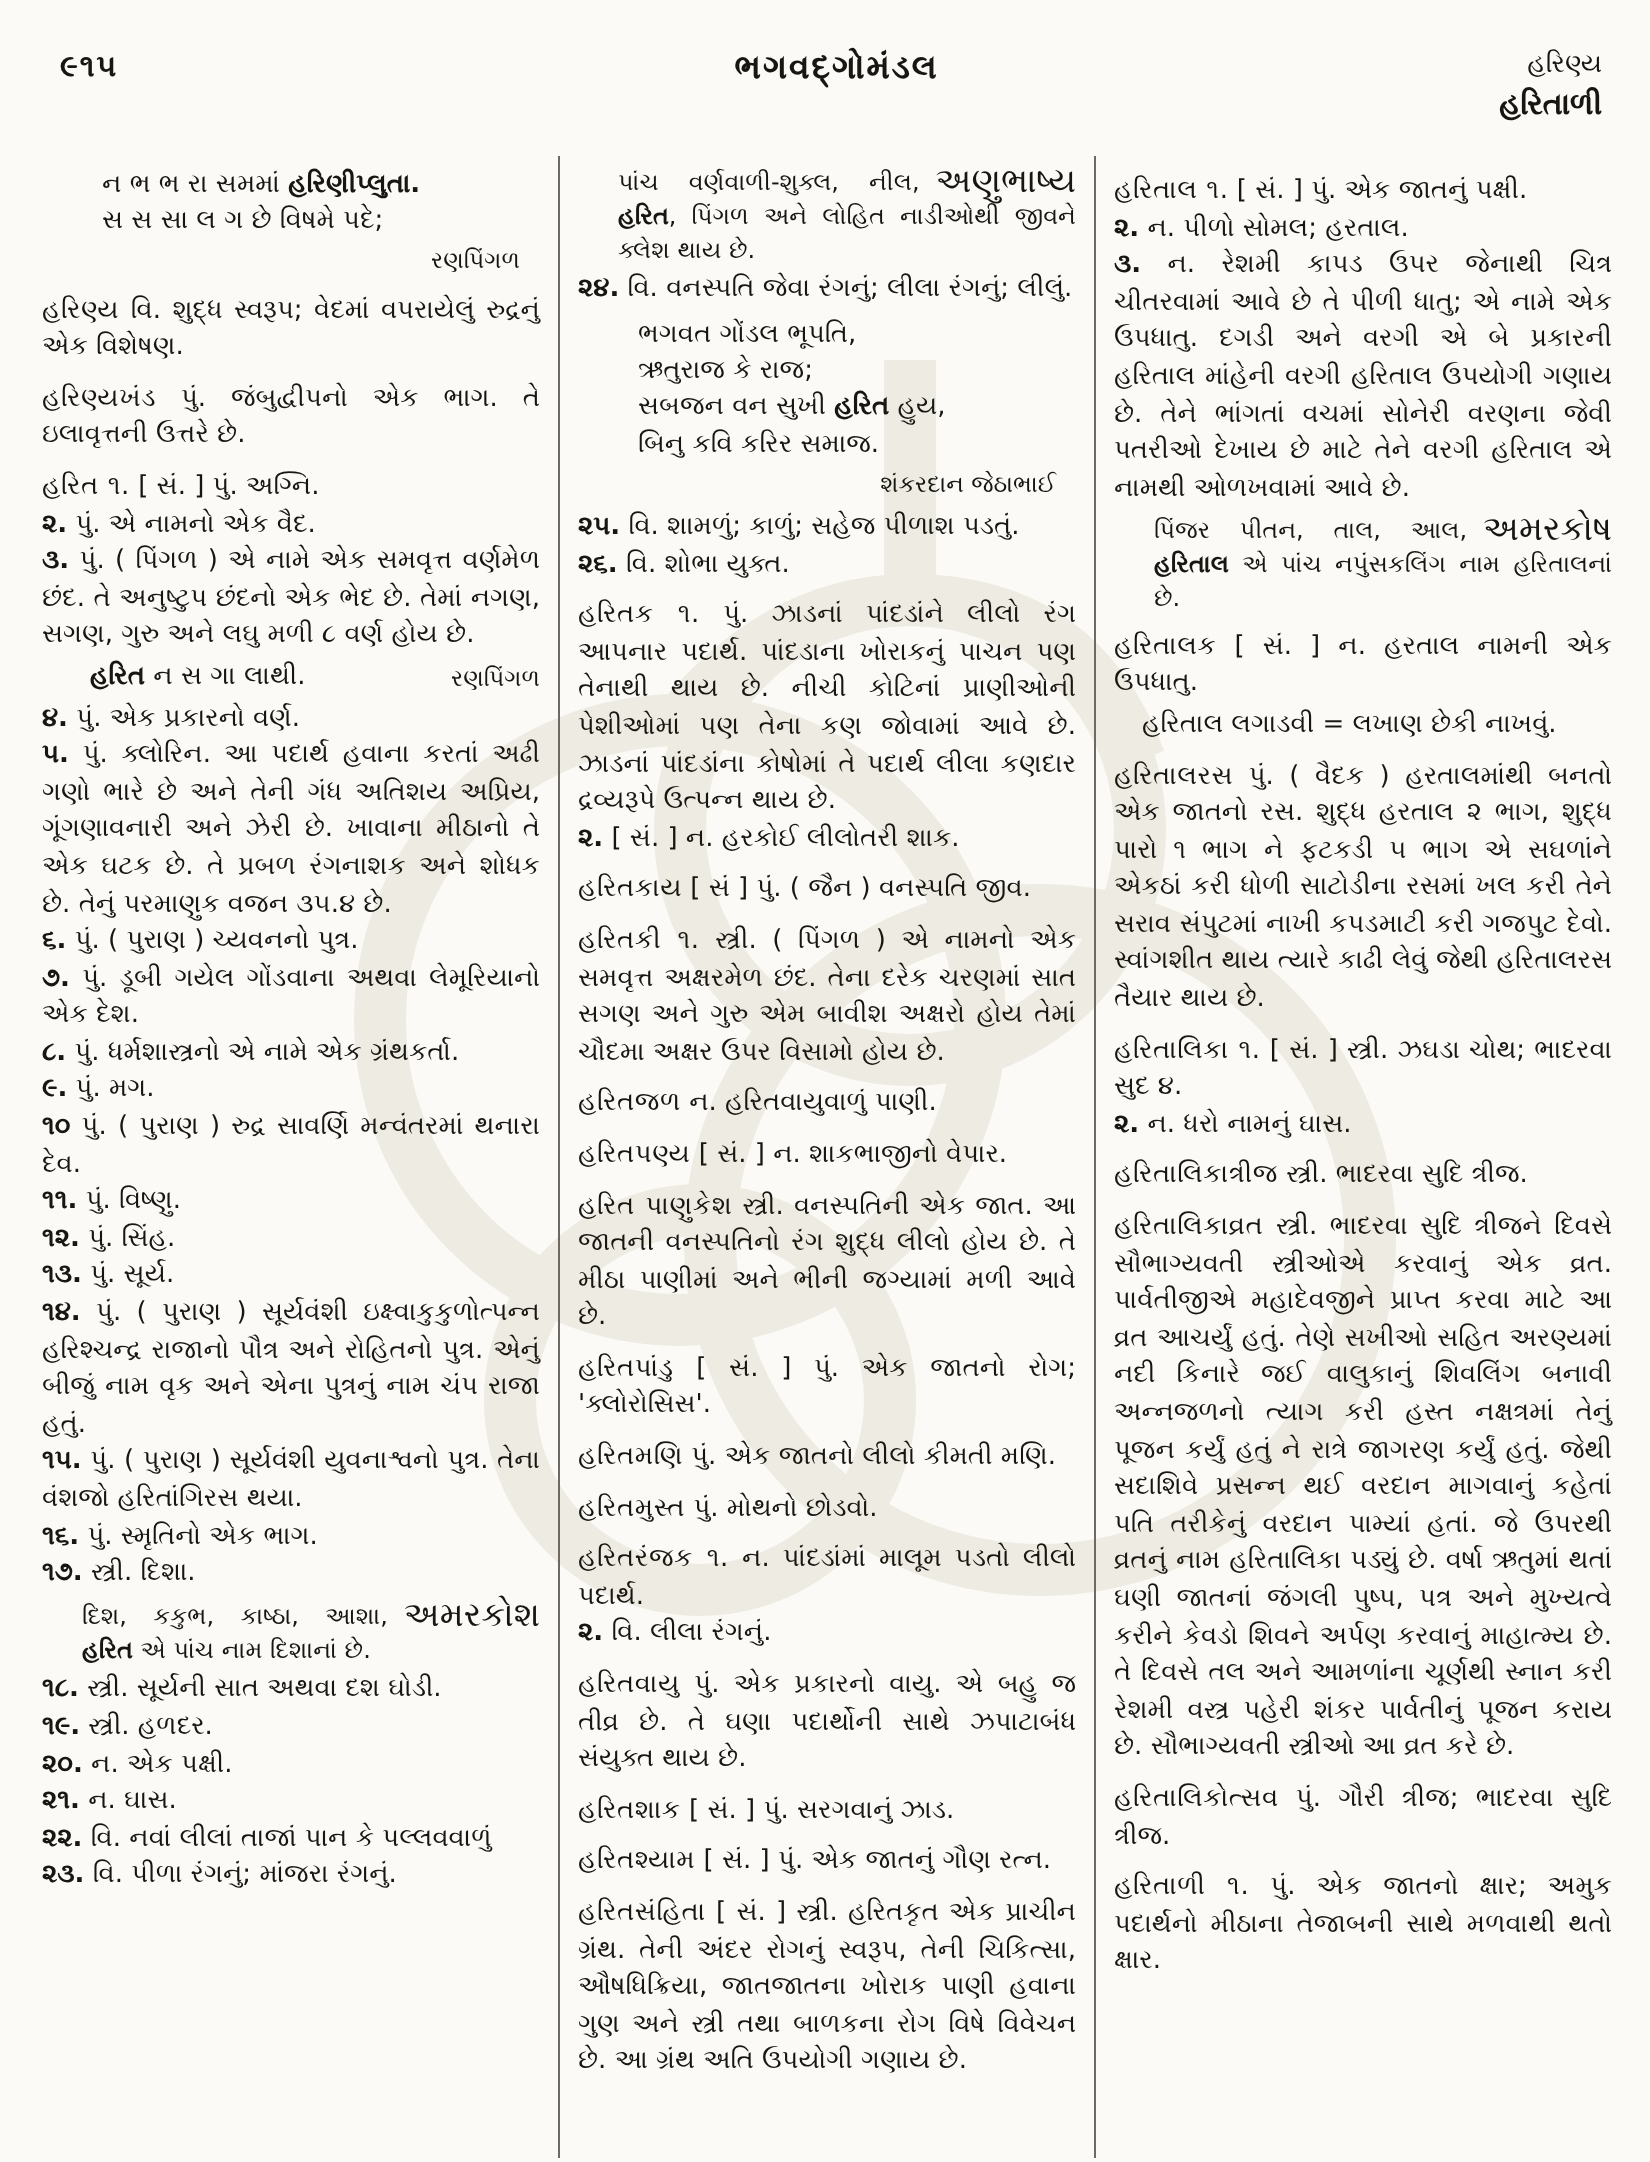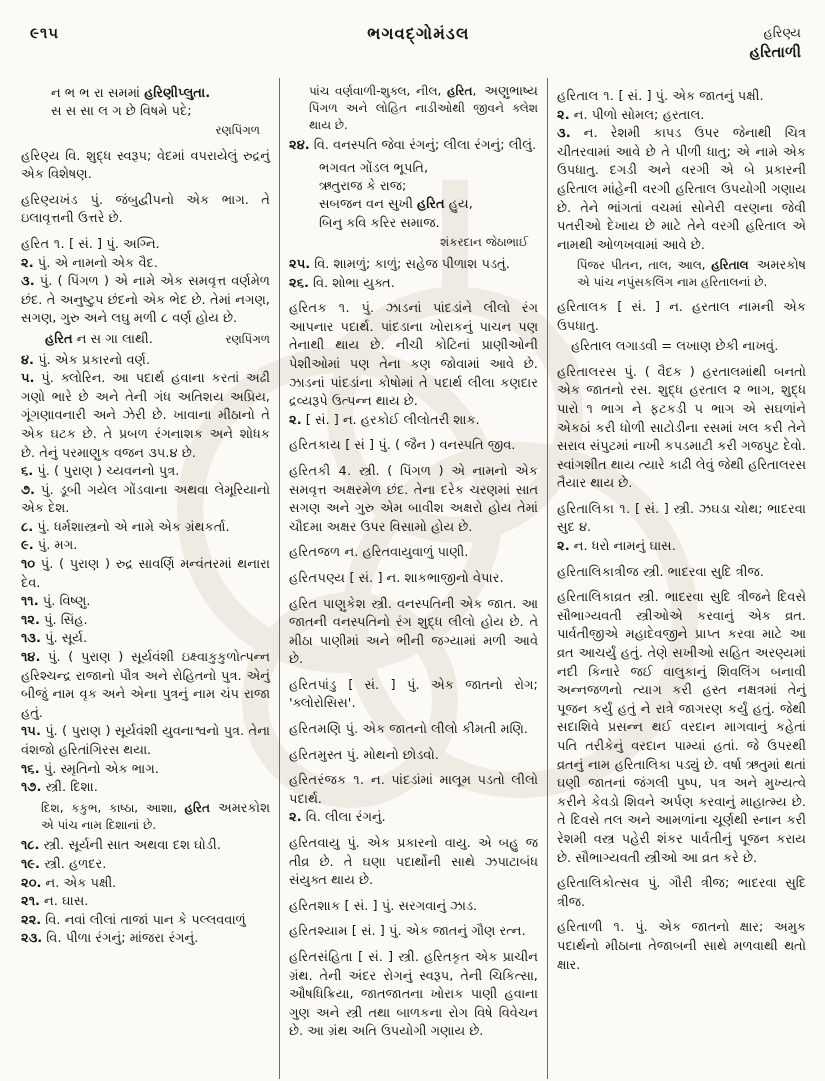--- a/index.html
+++ b/index.html
@@ -31,21 +31,21 @@
   }
   .col + .col{border-left:1.4px solid #6e6a63;}
   .blk{margin:0;}
   .entry{margin-top:7px;}
   .hw{font-weight:normal;letter-spacing:.3px;}
   .sense{margin-top:0;}
   .sense > b{font-weight:bold;}
   .verse{margin:4px 0 4px 30px;text-align:left;line-height:18.2px;}
   .verse .attr{display:block;text-align:right;margin:1px 10px 0 0;font-size:11.8px;}
   .quote{margin:3px 0 3px 20px;font-size:12px;line-height:16.8px;text-align:justify;}
-  .quote .attr{float:right;font-size:13px;padding-left:8px;}
+  .quote .attr{float:right;font-size:17px;padding-left:8px;}
   .cite{margin:2px 0 2px 24px;display:flex;justify-content:space-between;align-items:flex-start;}
   .cite .attr{font-size:11.8px;}
   .idiom{margin:2px 0 2px 14px;}
 </style>
 </head>
 <body>
 
 <div class="page">
 
   <svg class="wm" width="825" height="1081" viewBox="0 0 825 1081" aria-hidden="true">
@@ -113,21 +113,21 @@
           <div>ઋતુરાજ કે રાજ;</div>
           <div>સબજન વન સુખી <b>હરિત</b> હુય,</div>
           <div>બિનુ કવિ કરિર સમાજ.</div>
           <span class="attr">શંકરદાન જેઠાભાઈ</span>
         </div>
         <div class="blk sense"><b>૨૫.</b> વિ. શામળું; કાળું; સહેજ પીળાશ પડતું.</div>
         <div class="blk sense"><b>૨૬.</b> વિ. શોભા યુક્ત.</div>
         <div class="blk entry"><b class="hw">હરિતક ૧.</b> પું. ઝાડનાં પાંદડાંને લીલો રંગ આપનાર પદાર્થ. પાંદડાના ખોરાકનું પાચન પણ તેનાથી થાય છે. નીચી કોટિનાં પ્રાણીઓની પેશીઓમાં પણ તેના કણ જોવામાં આવે છે. ઝાડનાં પાંદડાંના કોષોમાં તે પદાર્થ લીલા કણદાર દ્રવ્યરૂપે ઉત્પન્ન થાય છે.</div>
         <div class="blk sense"><b>૨.</b> [ સં. ] ન. હરકોઈ લીલોતરી શાક.</div>
         <div class="blk entry"><b class="hw">હરિતકાય</b> [ સં ] પું. ( જૈન ) વનસ્પતિ જીવ.</div>
-        <div class="blk entry"><b class="hw">હરિતકી 4.</b> સ્ત્રી. ( પિંગળ ) એ નામનો એક સમવૃત્ત અક્ષરમેળ છંદ. તેના દરેક ચરણમાં સાત સગણ અને ગુરુ એમ બાવીશ અક્ષરો હોય તેમાં ચૌદમા અક્ષર ઉપર વિસામો હોય છે.</div>
+        <div class="blk entry"><b class="hw">હરિતકી ૧.</b> સ્ત્રી. ( પિંગળ ) એ નામનો એક સમવૃત્ત અક્ષરમેળ છંદ. તેના દરેક ચરણમાં સાત સગણ અને ગુરુ એમ બાવીશ અક્ષરો હોય તેમાં ચૌદમા અક્ષર ઉપર વિસામો હોય છે.</div>
         <div class="blk entry"><b class="hw">હરિતજળ</b> ન. હરિતવાયુવાળું પાણી.</div>
         <div class="blk entry"><b class="hw">હરિતપણ્ય</b> [ સં. ] ન. શાકભાજીનો વેપાર.</div>
         <div class="blk entry"><b class="hw">હરિત પાણુકેશ</b> સ્ત્રી. વનસ્પતિની એક જાત. આ જાતની વનસ્પતિનો રંગ શુદ્ધ લીલો હોય છે. તે મીઠા પાણીમાં અને ભીની જગ્યામાં મળી આવે છે.</div>
         <div class="blk entry"><b class="hw">હરિતપાંડુ</b> [ સં. ] પું. એક જાતનો રોગ; 'ક્લોરોસિસ'.</div>
         <div class="blk entry"><b class="hw">હરિતમણિ</b> પું. એક જાતનો લીલો કીમતી મણિ.</div>
         <div class="blk entry"><b class="hw">હરિતમુસ્ત</b> પું. મોથનો છોડવો.</div>
         <div class="blk entry"><b class="hw">હરિતરંજક ૧.</b> ન. પાંદડાંમાં માલૂમ પડતો લીલો પદાર્થ.</div>
         <div class="blk sense"><b>૨.</b> વિ. લીલા રંગનું.</div>
         <div class="blk entry"><b class="hw">હરિતવાયુ</b> પું. એક પ્રકારનો વાયુ. એ બહુ જ તીવ્ર છે. તે ઘણા પદાર્થોની સાથે ઝપાટાબંધ સંયુક્ત થાય છે.</div>
         <div class="blk entry"><b class="hw">હરિતશાક</b> [ સં. ] પું. સરગવાનું ઝાડ.</div>

